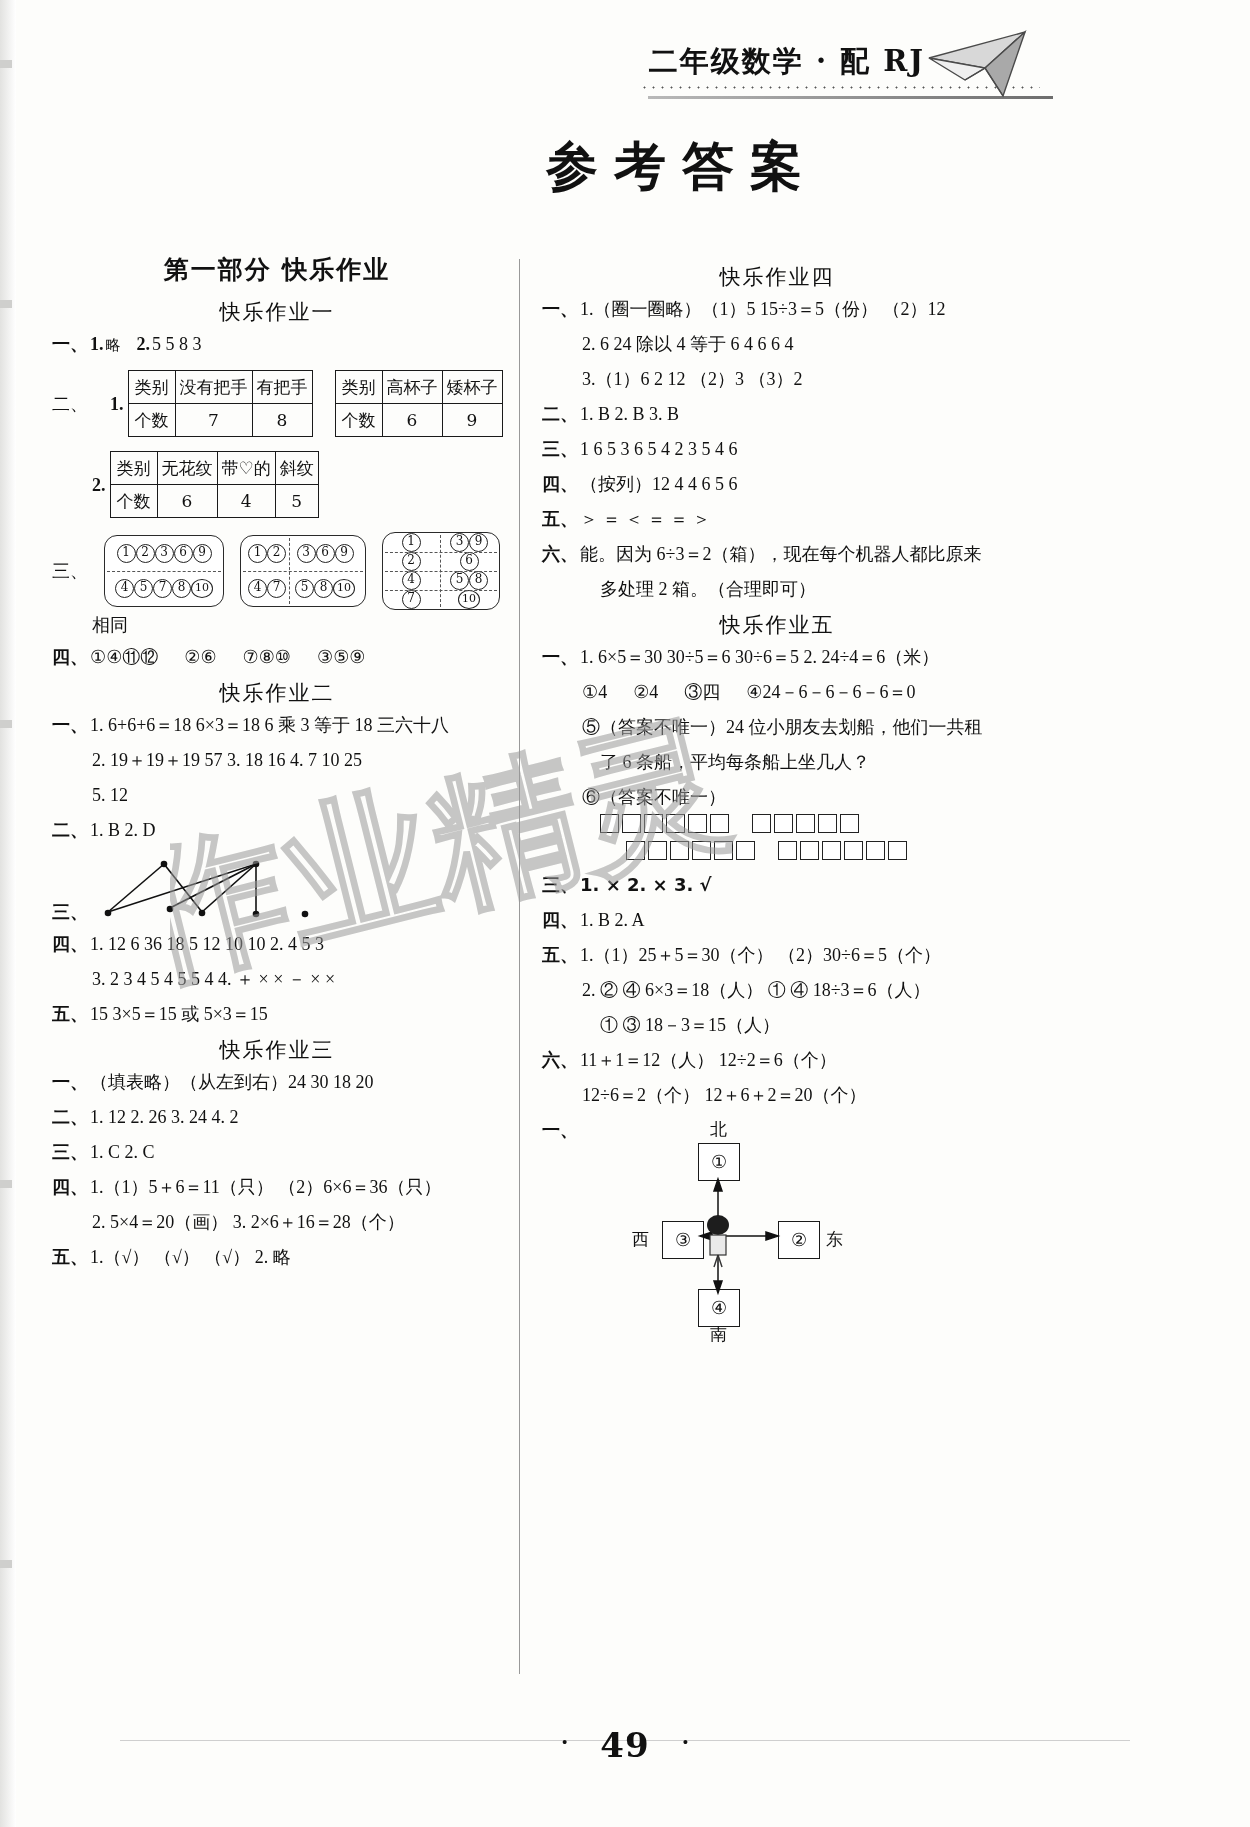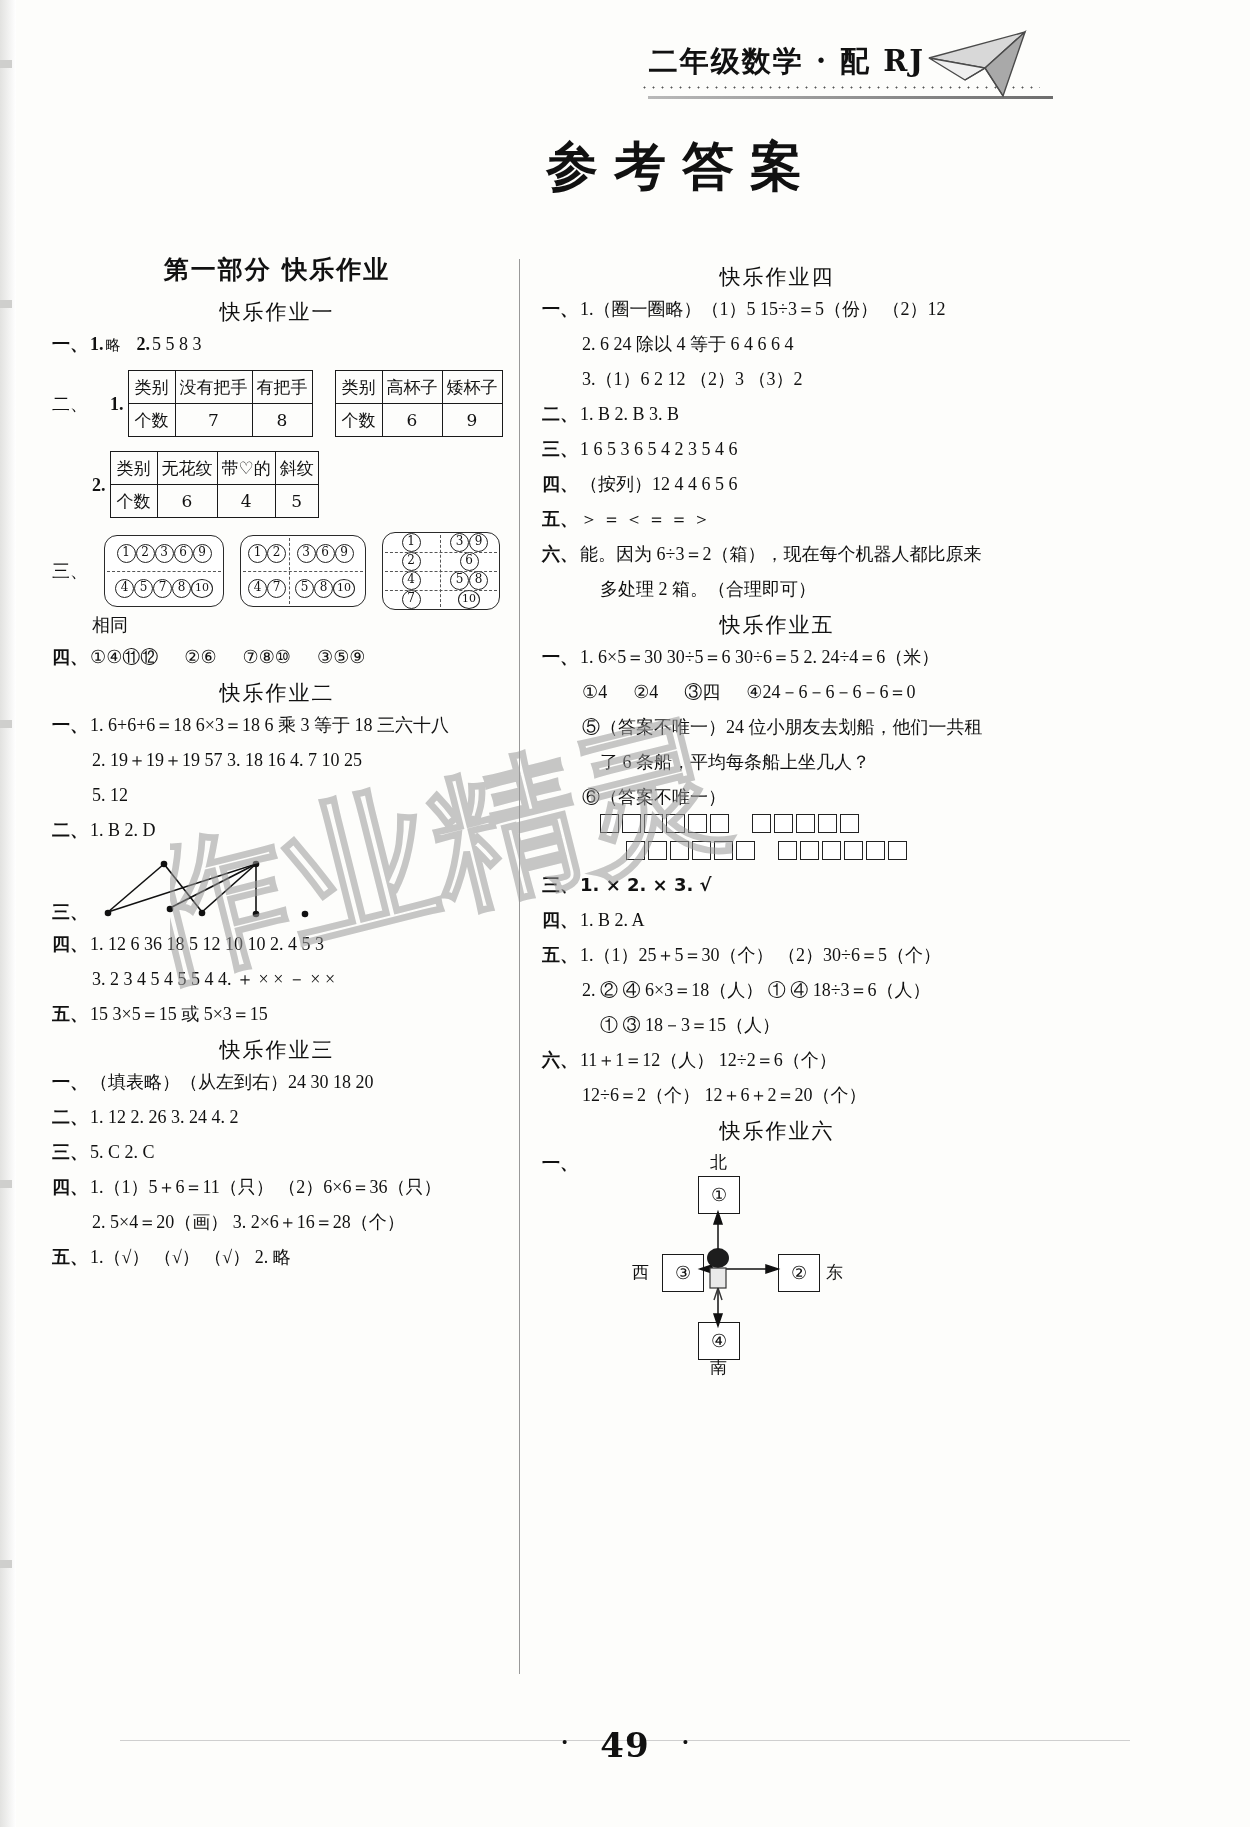--- a/index.html
+++ b/index.html
@@ -467,21 +467,21 @@
       <div class="line">
         <span class="lbl">一、</span>
         <span class="body">（填表略）（从左到右）24   30   18   20</span>
       </div>
       <div class="line">
         <span class="lbl">二、</span>
         <span class="body">1. 12   2. 26   3. 24   4. 2</span>
       </div>
       <div class="line">
         <span class="lbl">三、</span>
-        <span class="body">5. C   2. C</span>
+        <span class="body">1. C   2. C</span>
       </div>
       <div class="line">
         <span class="lbl">四、</span>
         <span class="body">1.（1）5＋6＝11（只）  （2）6×6＝36（只）</span>
       </div>
       <div class="line indent">
         <span class="body">2. 5×4＝20（画）   3. 2×6＋16＝28（个）</span>
       </div>
       <div class="line">
         <span class="lbl">五、</span>
@@ -595,21 +595,20 @@
         <span class="body">①   ③   18－3＝15（人）</span>
       </div>
       <div class="line">
         <span class="lbl">六、</span>
         <span class="body">11＋1＝12（人）   12÷2＝6（个）</span>
       </div>
       <div class="line indent">
         <span class="body">12÷6＝2（个）   12＋6＋2＝20（个）</span>
       </div>
 
-      <div class="sub-head">快乐作业六</div>
 
       <div class="line" style="align-items:flex-start">
         <span class="lbl">一、</span>
         <span class="body">
           <div class="dirwrap">
             <div class="dlab" style="left:84px;top:0px">北</div>
             <div class="dbox" style="left:72px;top:22px">①</div>
 
             <div class="dlab" style="left:6px;top:110px">西</div>
             <div class="dbox" style="left:36px;top:100px">③</div>

